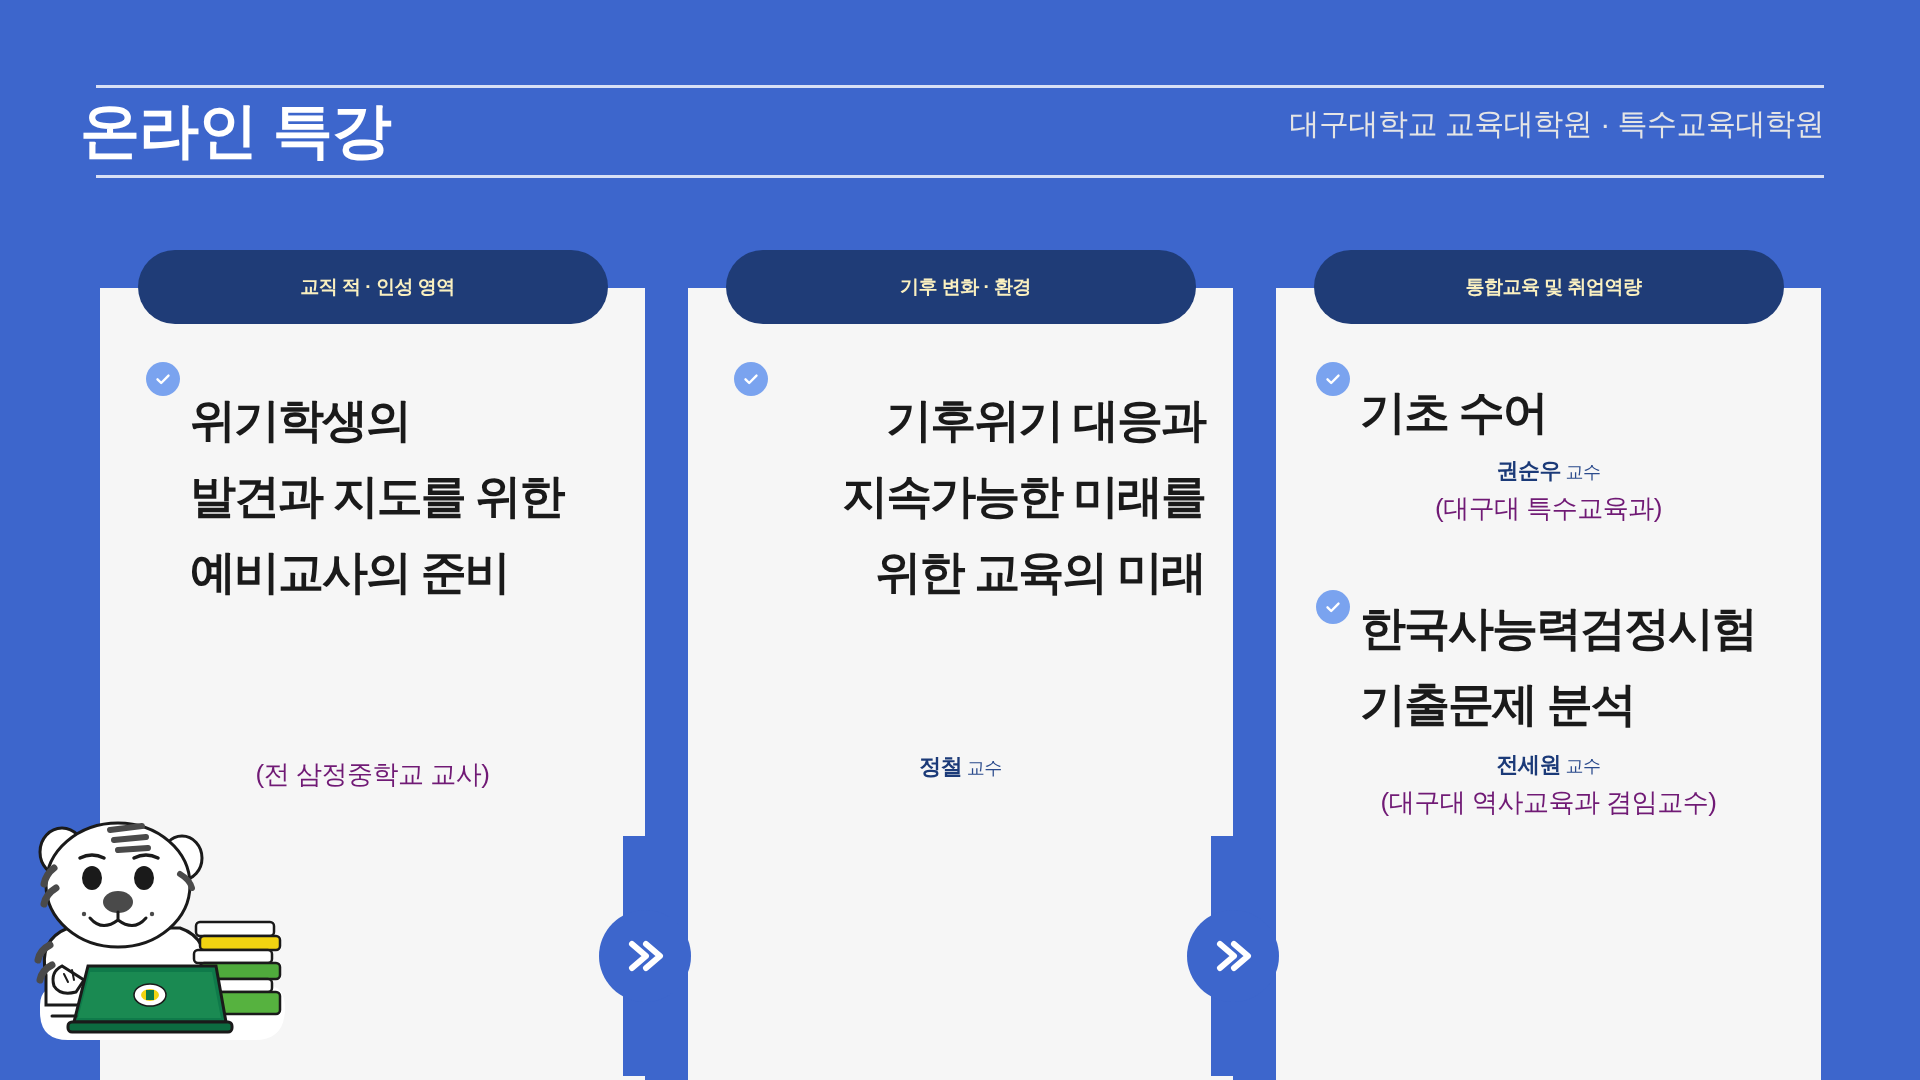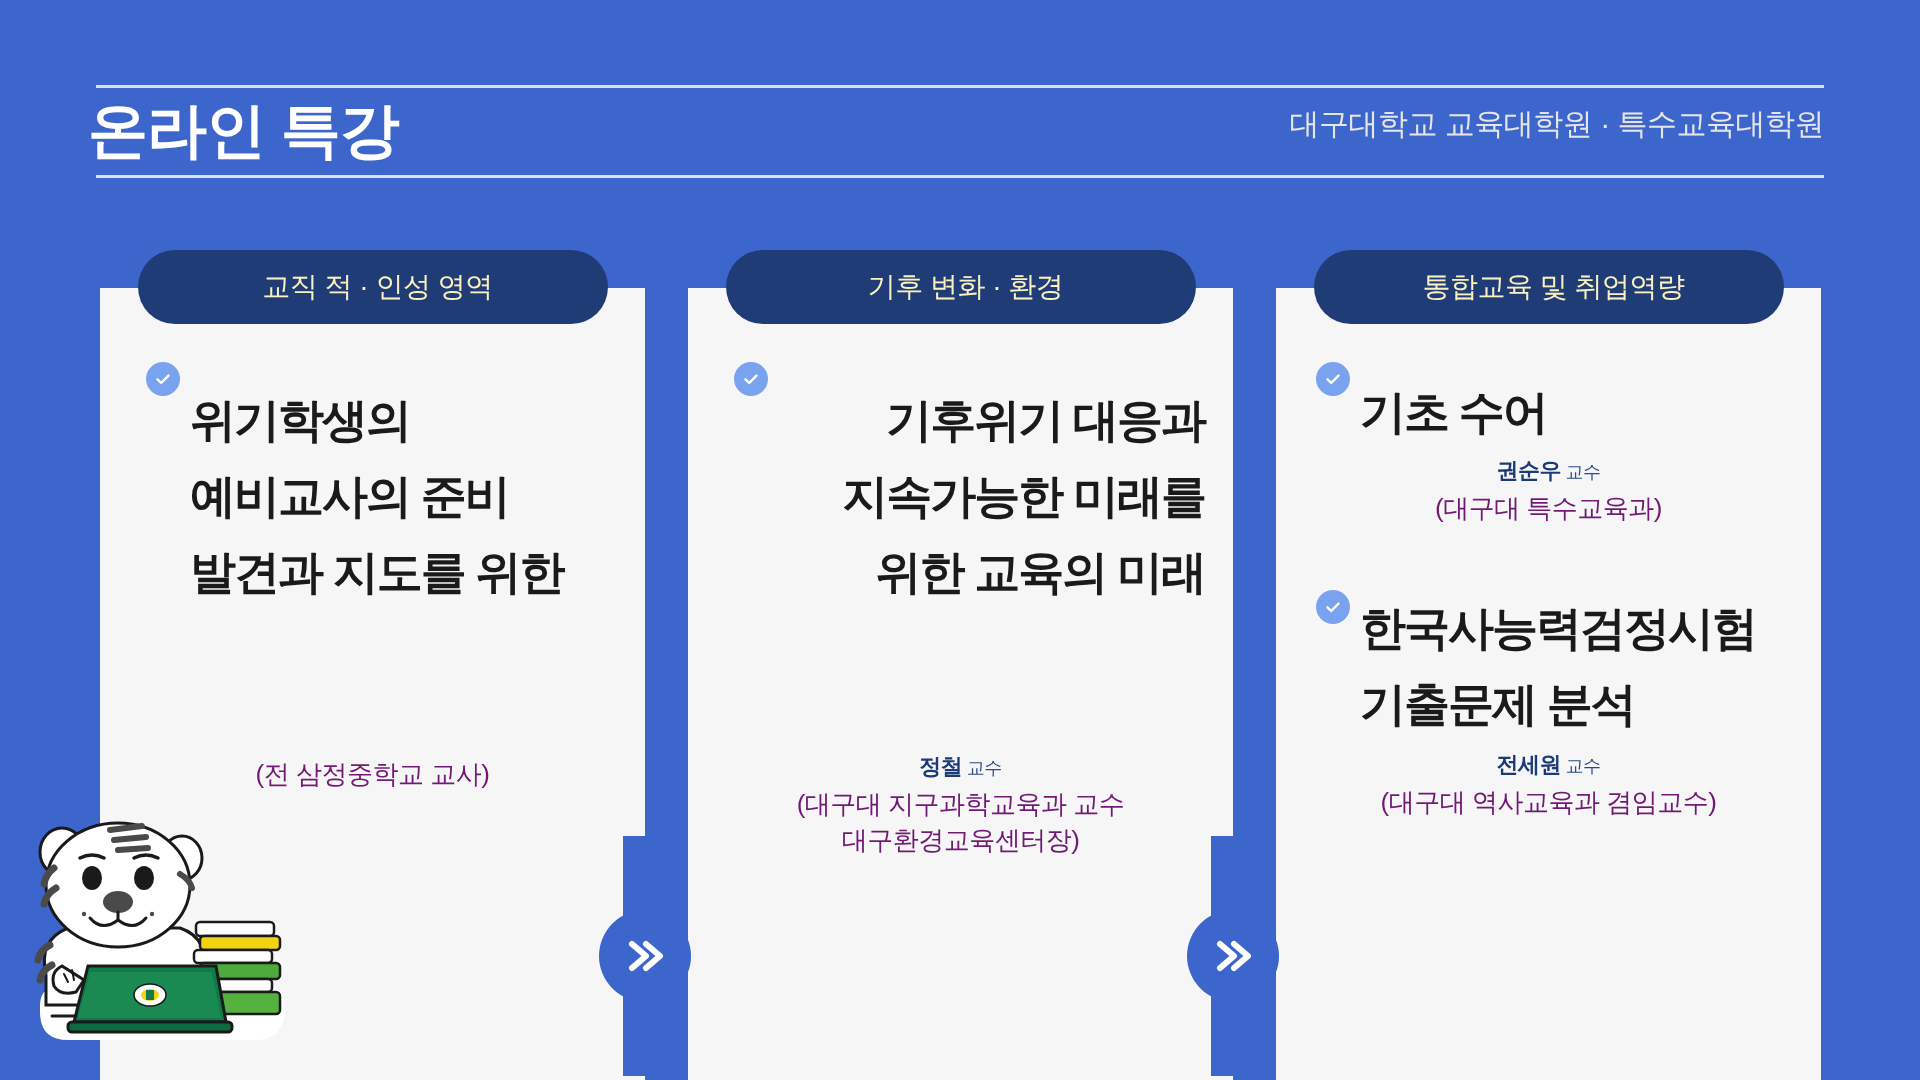--- a/index.html
+++ b/index.html
@@ -14,21 +14,21 @@
   #header {
     position:absolute; left:0; top:0; width:1920px; height:200px;
   }
   .hline {
     position:absolute; left:96px; width:1728px; height:3px;
     background:rgba(255,255,255,0.80);
   }
   #hline-top { top:85px; }
   #hline-bottom { top:175px; }
   #page-title {
-    position:absolute; left:88px; top:92px;
+    position:absolute; left:80px; top:92px;
     font-size:60px; font-weight:bold; color:#ffffff;
     letter-spacing:-1px; line-height:78px;text-align:right;
   }
   #org-line {
     position:absolute; right:96px; top:104px;
     font-size:30px; color:#e5e5e5; font-weight:400;
     letter-spacing:-0.5px;
   }
 
   
@@ -44,21 +44,21 @@
   #card-2 { left:1276px; }
 
   .card-badge {
     position:absolute; top:-38px; left:50%; transform:translateX(-50%);
     width:470px; height:74px; border-radius:37px;
     background:#1f3c77;
     display:flex; align-items:center; justify-content:center;
     z-index:5;
   }
   .card-badge-label {
-    font-size:28px; font-weight:normal; color:#faf0c0;
+    font-size:19px; font-weight:bold; color:#faf0c0;
     letter-spacing:-0.5px; white-space:nowrap;margin-left:10px;
   }
 
   .card-body {
     position:absolute; left:0; top:74px; width:100%; height:868px;
     padding:0 28px;
   }
 
   
   .entry { position:relative; }
@@ -144,22 +144,22 @@
     </div>
     <div class="card-body">
       <div class="entry entry-0">
         <span class="check-icon">
           <svg width="20" height="20" viewBox="0 0 20 20">
               <path d="M4.5 10.3 L8.2 14 L15.5 6.6" fill="none" stroke="#ffffff" stroke-width="2.4" stroke-linecap="round" stroke-linejoin="round"></path>
             </svg>
         </span>
         <div class="entry-title">
           <span class="ln">위기학생의</span>
+          <span class="ln">발견과 지도를 위한</span>
           <span class="ln">예비교사의 준비</span>
-          <span class="ln">발견과 지도를 위한</span>
         </div>
       </div>
       <div class="instructor instructor-0">
         <div class="instructor-affil">
           <span class="ln">(전 삼정중학교 교사)</span>
         </div>
       </div>
     </div>
   </div>
 
@@ -178,24 +178,20 @@
           <span class="ln">기후위기 대응과</span>
           <span class="ln">지속가능한 미래를</span>
           <span class="ln">위한 교육의 미래</span>
         </div>
       </div>
       <div class="instructor instructor-0">
         <div>
           <span class="instructor-name">정철</span>
           <span class="instructor-role">교수</span>
         </div>
-        <div class="instructor-affil">
-          <span class="ln">(대구대 지구과학교육과 교수</span>
-          <span class="ln">대구환경교육센터장)</span>
-        </div>
       </div>
     </div>
   </div>
 
   <div class="card" id="card-2">
     <div class="card-badge">
       <span class="card-badge-label">통합교육 및 취업역량</span>
     </div>
     <div class="card-body">
       <div class="entry entry-0">

